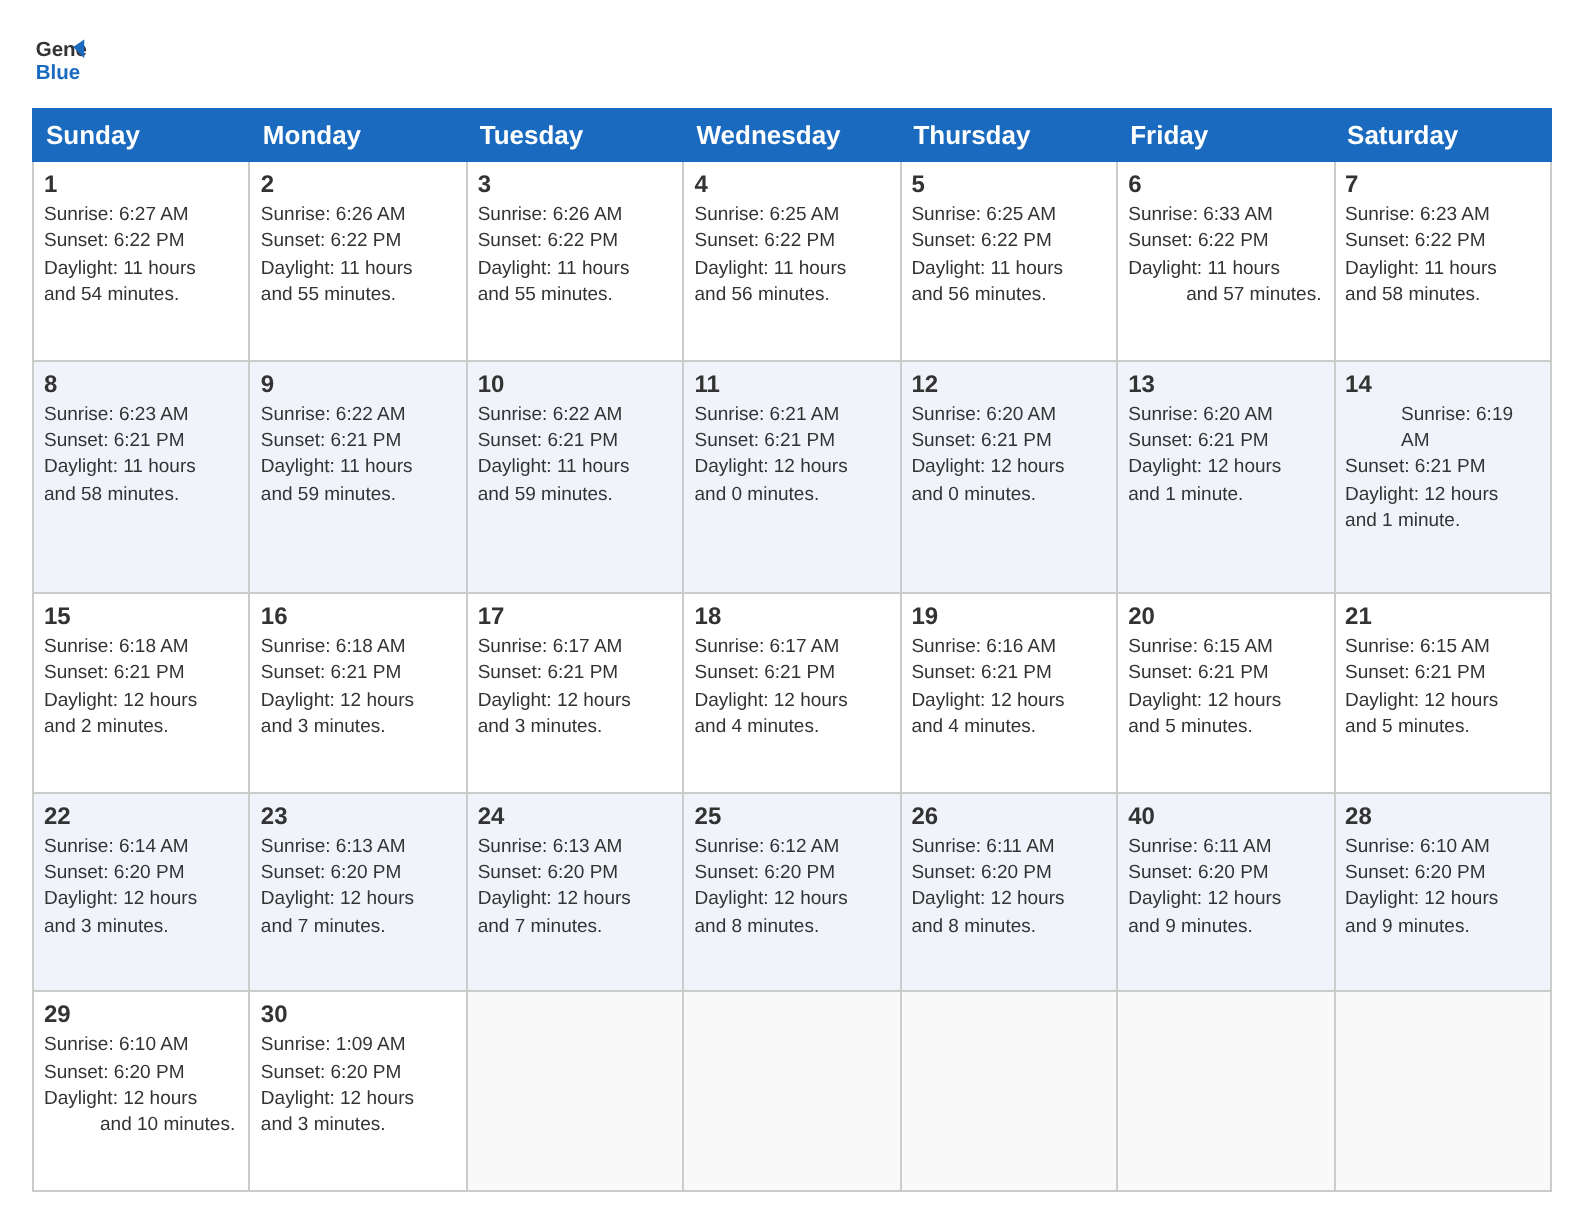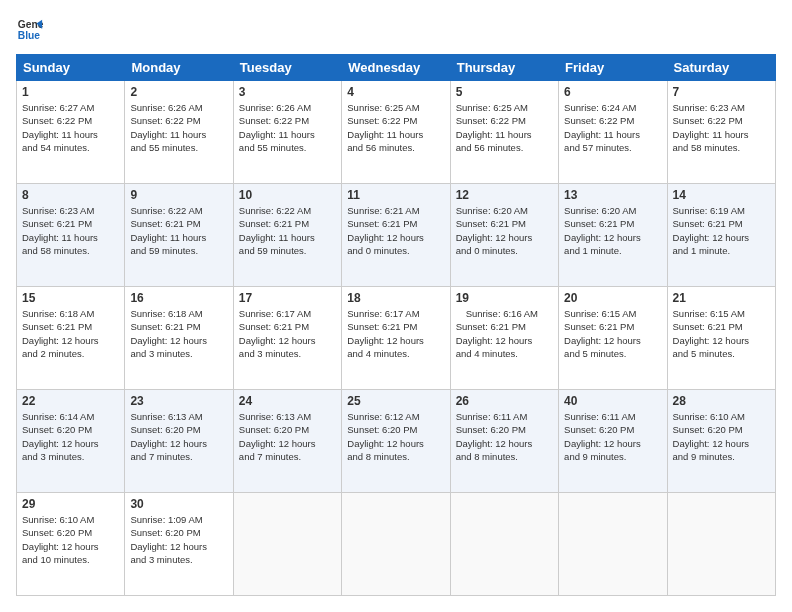--- a/index.html
+++ b/index.html
@@ -144,24 +144,24 @@
           </td>
           <td>
             <span class="day-num">5</span>
             <span style="display: block; line-height: 1.4;">Sunrise: 6:25 AM</span>
             <span style="display: block; line-height: 1.4;">Sunset: 6:22 PM</span>
             <span style="display: block; line-height: 1.4;">Daylight: 11 hours</span>
             <span style="display: block; line-height: 1.4;">and 56 minutes.</span>
           </td>
           <td>
             <span class="day-num">6</span>
-            <span style="display: block; line-height: 1.4;">Sunrise: 6:24 AM</span>
-            <span style="display: block; line-height: 1.4;">Sunset: 6:22 PM</span>
-            <span style="display: block; line-height: 1.4;">Daylight: 11 hours</span>
-            <span style="display: block; line-height: 1.4;">and 57 minutes.</span>
+            <span style="display: block; line-height: 1.4;">Sunrise: 6:33 AM</span>
+            <span style="display: block; line-height: 1.4;">Sunset: 6:22 PM</span>
+            <span style="display: block; line-height: 1.4;">Daylight: 11 hours</span>
+            <span style="display: block; line-height: 1.4; margin-left: 29px;">and 57 minutes.</span>
           </td>
           <td>
             <span class="day-num">7</span>
             <span style="display: block; line-height: 1.4;">Sunrise: 6:23 AM</span>
             <span style="display: block; line-height: 1.4;">Sunset: 6:22 PM</span>
             <span style="display: block; line-height: 1.4;">Daylight: 11 hours</span>
             <span style="display: block; line-height: 1.4;">and 58 minutes.</span>
           </td>
         </tr>
         <tr>
@@ -202,21 +202,21 @@
           </td>
           <td>
             <span class="day-num">13</span>
             <span style="display: block; line-height: 1.4;">Sunrise: 6:20 AM</span>
             <span style="display: block; line-height: 1.4;">Sunset: 6:21 PM</span>
             <span style="display: block; line-height: 1.4;">Daylight: 12 hours</span>
             <span style="display: block; line-height: 1.4;">and 1 minute.</span>
           </td>
           <td>
             <span class="day-num">14</span>
-            <span style="display: block; line-height: 1.4;">Sunrise: 6:19 AM</span>
+            <span style="display: block; line-height: 1.4; margin-left: 28px;">Sunrise: 6:19 AM</span>
             <span style="display: block; line-height: 1.4;">Sunset: 6:21 PM</span>
             <span style="display: block; line-height: 1.4;">Daylight: 12 hours</span>
             <span style="display: block; line-height: 1.4;">and 1 minute.</span>
           </td>
         </tr>
         <tr>
           <td>
             <span class="day-num">15</span>
             <span style="display: block; line-height: 1.4;">Sunrise: 6:18 AM</span>
             <span style="display: block; line-height: 1.4;">Sunset: 6:21 PM</span>
@@ -239,21 +239,21 @@
           </td>
           <td>
             <span class="day-num">18</span>
             <span style="display: block; line-height: 1.4;">Sunrise: 6:17 AM</span>
             <span style="display: block; line-height: 1.4;">Sunset: 6:21 PM</span>
             <span style="display: block; line-height: 1.4;">Daylight: 12 hours</span>
             <span style="display: block; line-height: 1.4;">and 4 minutes.</span>
           </td>
           <td>
             <span class="day-num">19</span>
-            <span style="display: block; line-height: 1.4; margin-left: 10px;">Sunrise: 6:16 AM</span>
+            <span style="display: block; line-height: 1.4;">Sunrise: 6:16 AM</span>
             <span style="display: block; line-height: 1.4;">Sunset: 6:21 PM</span>
             <span style="display: block; line-height: 1.4;">Daylight: 12 hours</span>
             <span style="display: block; line-height: 1.4;">and 4 minutes.</span>
           </td>
           <td>
             <span class="day-num">20</span>
             <span style="display: block; line-height: 1.4;">Sunrise: 6:15 AM</span>
             <span style="display: block; line-height: 1.4;">Sunset: 6:21 PM</span>
             <span style="display: block; line-height: 1.4;">Daylight: 12 hours</span>
             <span style="display: block; line-height: 1.4;">and 5 minutes.</span>
@@ -316,21 +316,21 @@
             <span style="display: block; line-height: 1.4;">Daylight: 12 hours</span>
             <span style="display: block; line-height: 1.4;">and 9 minutes.</span>
           </td>
         </tr>
         <tr>
           <td>
             <span class="day-num">29</span>
             <span style="display: block; line-height: 1.4;">Sunrise: 6:10 AM</span>
             <span style="display: block; line-height: 1.4;">Sunset: 6:20 PM</span>
             <span style="display: block; line-height: 1.4;">Daylight: 12 hours</span>
-            <span style="display: block; line-height: 1.4;">and 10 minutes.</span>
+            <span style="display: block; line-height: 1.4; margin-left: 28px;">and 10 minutes.</span>
           </td>
           <td>
             <span class="day-num">30</span>
             <span style="display: block; line-height: 1.4;">Sunrise: 1:09 AM</span>
             <span style="display: block; line-height: 1.4;">Sunset: 6:20 PM</span>
             <span style="display: block; line-height: 1.4;">Daylight: 12 hours</span>
             <span style="display: block; line-height: 1.4;">and 3 minutes.</span>
           </td>
           <td class="empty-cell"></td>
           <td class="empty-cell"></td>

